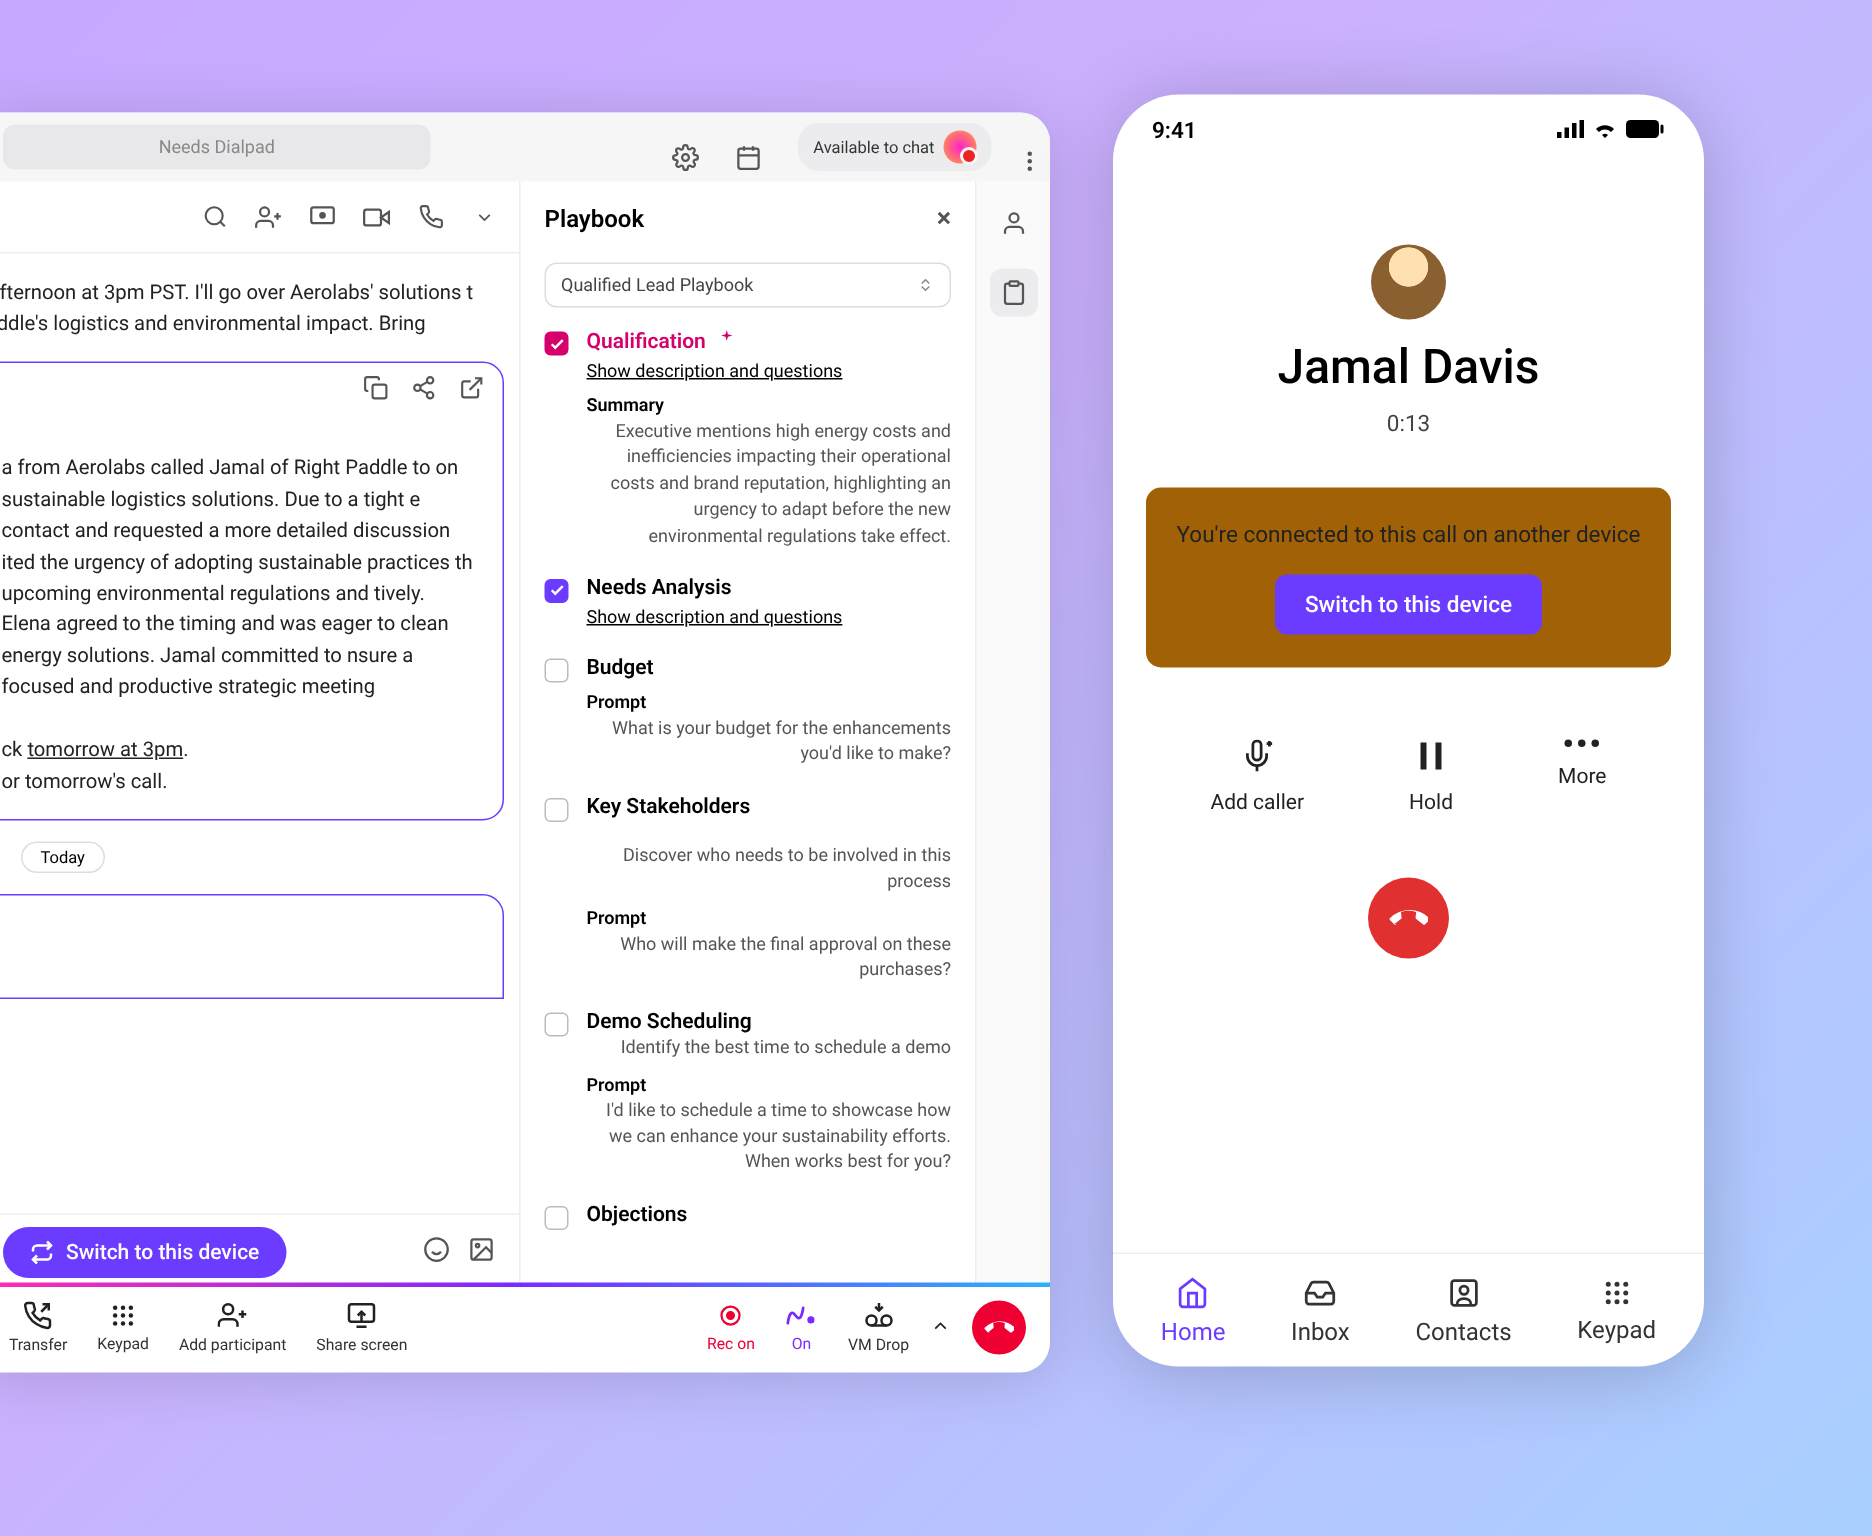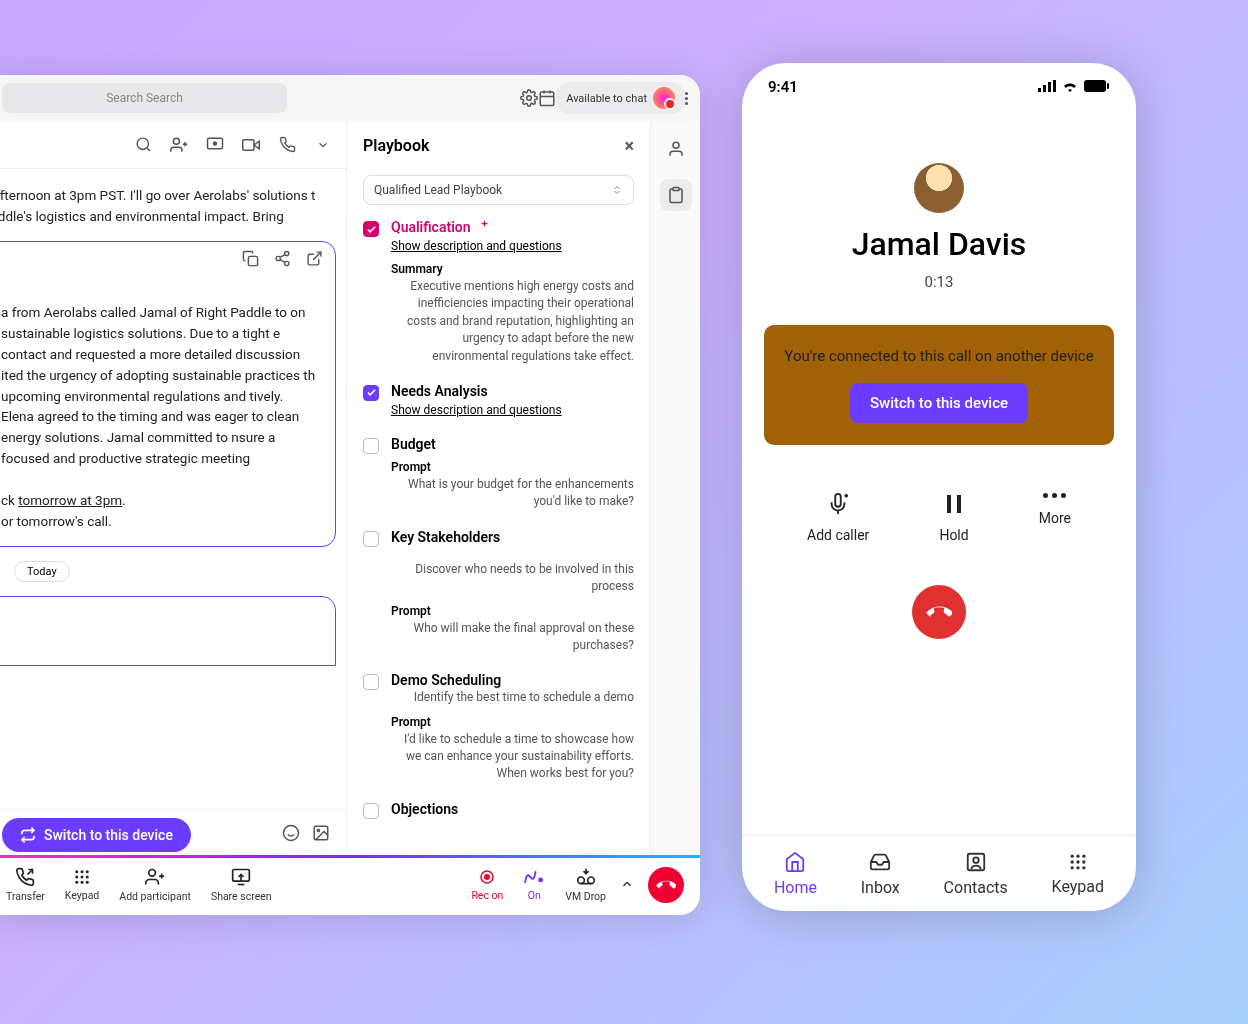--- a/index.html
+++ b/index.html
@@ -12,21 +12,21 @@
   }
   
   .desktop {
     position:absolute; left:-10px; top:75px; width:710px; height:840px;
     background:#fff; border-radius:0 20px 20px 0;
     box-shadow:0 4px 40px rgba(0,0,0,0.15);
     display:flex; flex-direction:column; overflow:hidden;
   }
   .topbar { height:46px; background:#f6f6f7; display:flex; align-items:center; padding:0 12px; gap:12px; }
   .search { flex:0 0 285px; height:30px; background:#e8e8ea; border-radius:8px; display:flex; align-items:center; justify-content:center; color:#888; font-size:12px;}
-  .tb-right { margin-left:auto; display:flex; align-items:center; gap:0; }
+  .tb-right { margin-left:auto; display:flex; align-items:flex-end; gap:24px; }
   .icon16 { width:18px; height:18px; display:inline-flex; align-items:center; justify-content:center; color:#555;}
   .status-pill { background:#ececee; border-radius:14px; padding:5px 10px; display:flex; align-items:center; gap:6px; font-size:11px; color:#333;}
   .avatar-sm { width:22px; height:22px; border-radius:50%; background:#dfa; background:radial-gradient(#f2c, #fa3); position:relative;}
   .avatar-sm::after{content:''; position:absolute; right:-1px; bottom:-1px; width:8px; height:8px; background:#e22; border:2px solid #f6f6f7; border-radius:50%;}
   .dots-v { display:flex; flex-direction:column; gap:2px;}
   .dots-v span{width:3px;height:3px;background:#555;border-radius:50%;}
 
   .main { flex:1; display:flex; overflow:hidden;}
   .convo { flex:0 0 357px; display:flex; flex-direction:column; border-right:1px solid #eee; overflow:hidden;}
   .convo-tools { height:48px; display:flex; align-items:center; justify-content:flex-end; gap:18px; padding:0 14px; border-bottom:1px solid #eee;}
@@ -96,21 +96,21 @@
   .nav-item.active{color:#6b3cff;}
 
   u{text-decoration:underline;}
 </style>
 </head>
 <body>
 
 <div class="desktop">
   <div class="topbar">
     <div class="search">
-      <span>Search Search</span>
+      <span>Needs Dialpad</span>
     </div>
     <div class="tb-right">
       <span class="icon16">
         <svg width="18" height="18" viewBox="0 0 24 24" fill="none" stroke="currentColor" stroke-width="2">
             <circle cx="12" cy="12" r="3"></circle>
             <path d="M19.4 15a1.65 1.65 0 0 0 .33 1.82l.06.06a2 2 0 1 1-2.83 2.83l-.06-.06a1.65 1.65 0 0 0-1.82-.33 1.65 1.65 0 0 0-1 1.51V21a2 2 0 0 1-4 0v-.09a1.65 1.65 0 0 0-1-1.51 1.65 1.65 0 0 0-1.82.33l-.06.06a2 2 0 1 1-2.83-2.83l.06-.06a1.65 1.65 0 0 0 .33-1.82 1.65 1.65 0 0 0-1.51-1H3a2 2 0 0 1 0-4h.09a1.65 1.65 0 0 0 1.51-1 1.65 1.65 0 0 0-.33-1.82l-.06-.06a2 2 0 1 1 2.83-2.83l.06.06a1.65 1.65 0 0 0 1.82.33h0a1.65 1.65 0 0 0 1-1.51V3a2 2 0 0 1 4 0v.09a1.65 1.65 0 0 0 1 1.51h0a1.65 1.65 0 0 0 1.82-.33l.06-.06a2 2 0 1 1 2.83 2.83l-.06.06a1.65 1.65 0 0 0-.33 1.82v0a1.65 1.65 0 0 0 1.51 1H21a2 2 0 0 1 0 4h-.09a1.65 1.65 0 0 0-1.51 1z"></path>
           </svg>
       </span>
       <span class="icon16">
         <svg width="18" height="18" viewBox="0 0 24 24" fill="none" stroke="currentColor" stroke-width="2">

